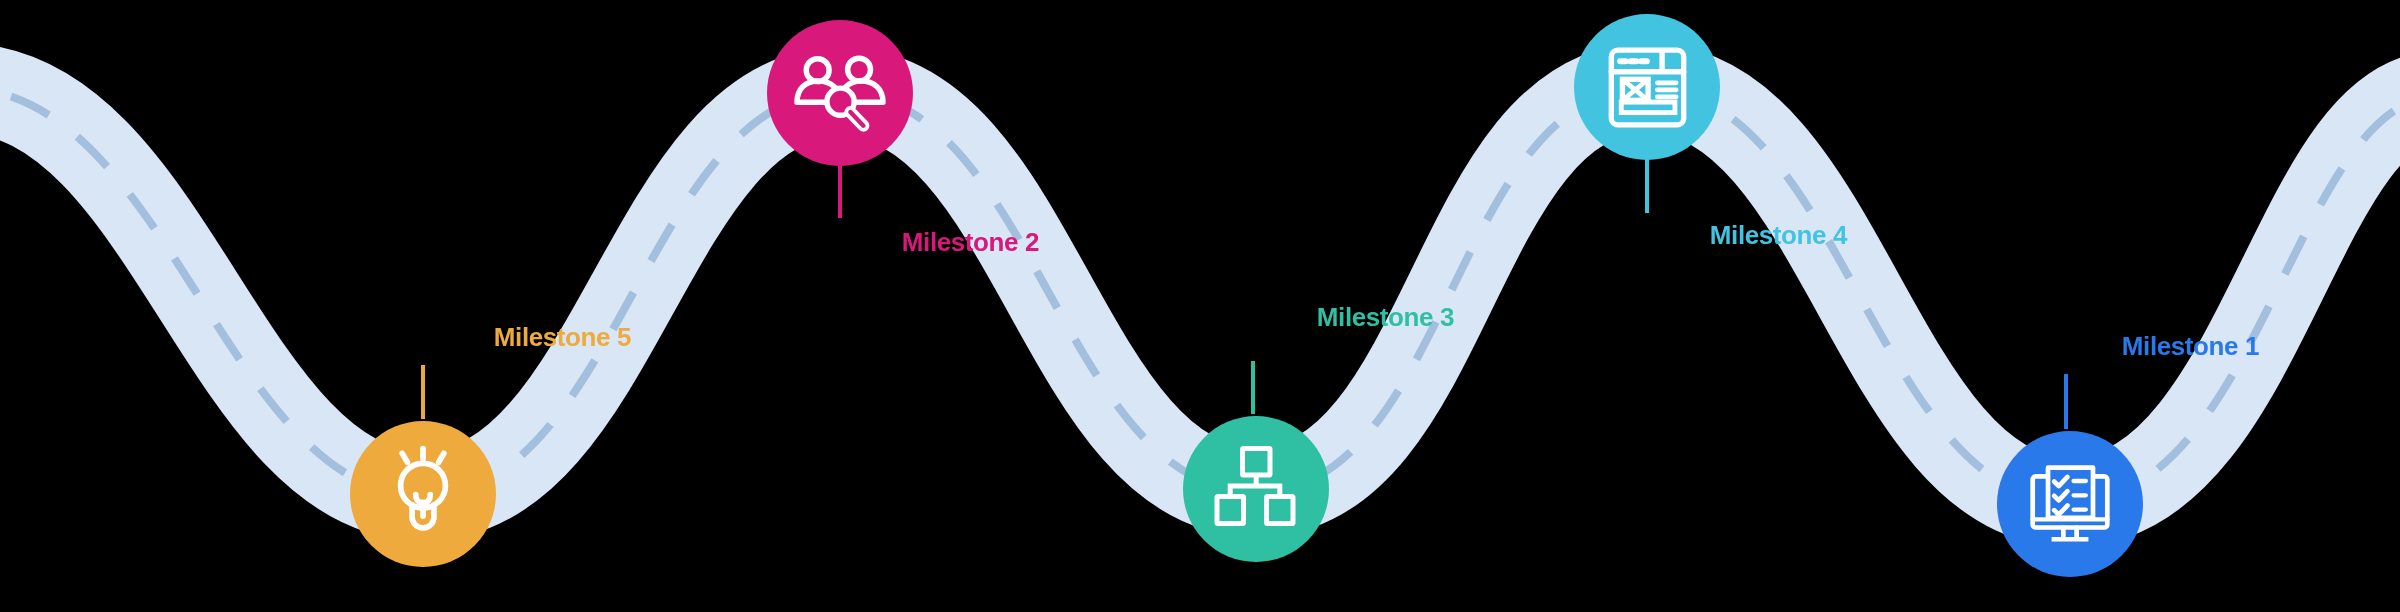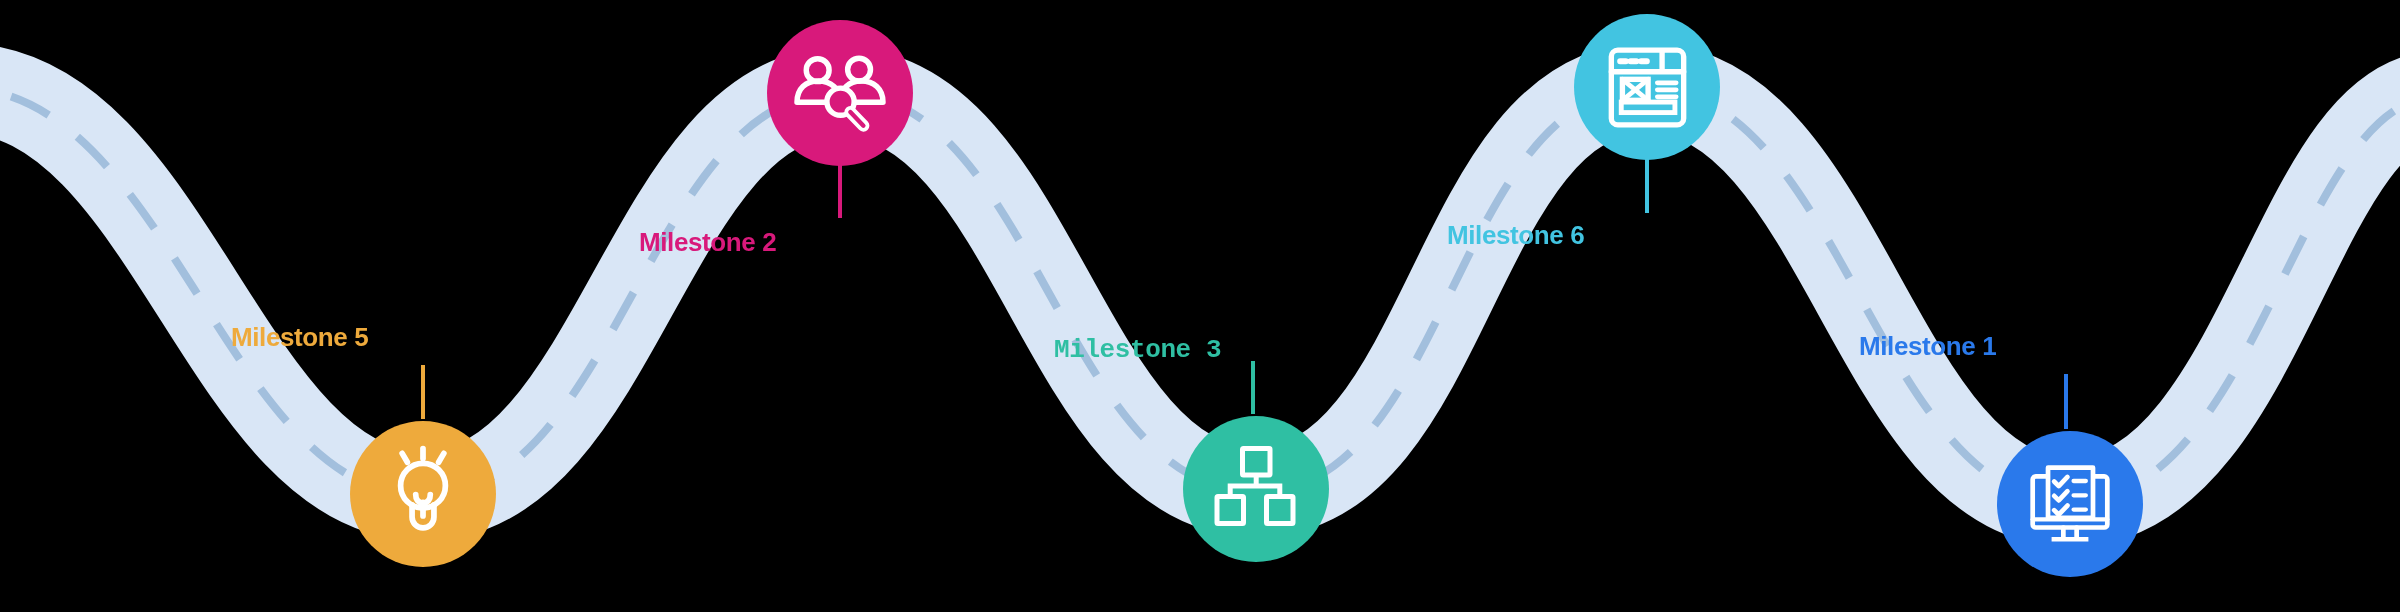--- a/index.html
+++ b/index.html
@@ -9,37 +9,37 @@
     font-family:"Liberation Sans",sans-serif;
   }
   .road-svg{position:absolute;left:0;top:0;display:block;}
   .milestone .circle{
     position:absolute;width:146px;height:146px;border-radius:50%;
     background:var(--c);color:var(--c);
     display:flex;align-items:center;justify-content:center;
   }
   .milestone .connector{position:absolute;width:4px;background:var(--c);}
   .milestone .label{
-    position:absolute;width:400px;text-align:left;
+    position:absolute;width:400px;text-align:right;
     font-weight:bold;font-size:26px;line-height:30px;letter-spacing:-0.4px;
     color:var(--c);white-space:nowrap;
   }
   .icon{display:block;}
   
   .m1 .circle{left:350px;top:421px;}
   .m1 .connector{left:421px;top:365px;height:54px;}
   .m1 .label{left:231px;top:322px;}
   
   .m2 .circle{left:767px;top:20px;}
   .m2 .connector{left:838px;top:165px;height:53px;}
   .m2 .label{left:639px;top:227px;}
   
   .m3 .circle{left:1183px;top:416px;}
   .m3 .connector{left:1251px;top:361px;height:53px;}
-  .m3 .label{left:1054px;top:335px;font-family:Liberation Mono, monospace;}
+  .m3 .label{left:1054px;top:302px;}
   
   .m4 .circle{left:1574px;top:14px;}
   .m4 .connector{left:1645px;top:159px;height:54px;}
   .m4 .label{left:1447px;top:220px;}
   
   .m5 .circle{left:1997px;top:431px;}
   .m5 .connector{left:2064px;top:374px;height:55px;}
   .m5 .label{left:1859px;top:331px;}
 </style>
 </head>
@@ -105,21 +105,21 @@
         <path d="M14 31.5 H76"></path>
         <path d="M57.5 13.5 V31"></path>
         <path d="M21.5 22.5 h5 M30.5 22.5 h5 M39.5 22.5 h5" stroke-width="5"></path>
         <rect x="23.5" y="38" width="22" height="18" stroke-linejoin="miter"></rect>
         <path d="M23.5 38 L45.5 56 M45.5 38 L23.5 56" stroke-width="4"></path>
         <path d="M53.5 41 H69.5 M53.5 47 H69.5 M53.5 53 H69.5" stroke-width="4.2"></path>
         <rect x="22.5" y="57.5" width="46" height="9" stroke-width="4.2" stroke-linejoin="miter"></rect>
       </svg>
     </div>
     <div class="connector"></div>
-    <div class="label">Milestone 6</div>
+    <div class="label">Milestone 4</div>
   </div>
 
   <div class="milestone m5" style="--c: #2A79EB;">
     <div class="label">Milestone 1</div>
     <div class="connector"></div>
     <div class="circle">
       <svg class="icon" width="92" height="92" viewBox="0 0 90 90" fill="none" stroke="#fff" stroke-width="4.6" stroke-linecap="round" stroke-linejoin="round">
         <rect x="8.5" y="18" width="73" height="50" rx="3"></rect>
         <rect x="23.5" y="9.5" width="44" height="49" fill="currentColor"></rect>
         <path d="M29.5 23 l4.5 4.5 L42.5 18.5"></path>

